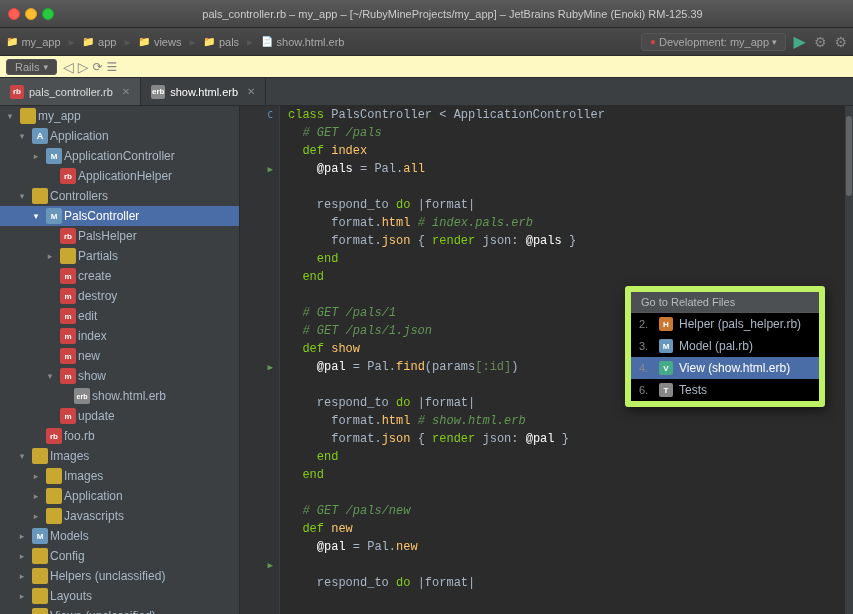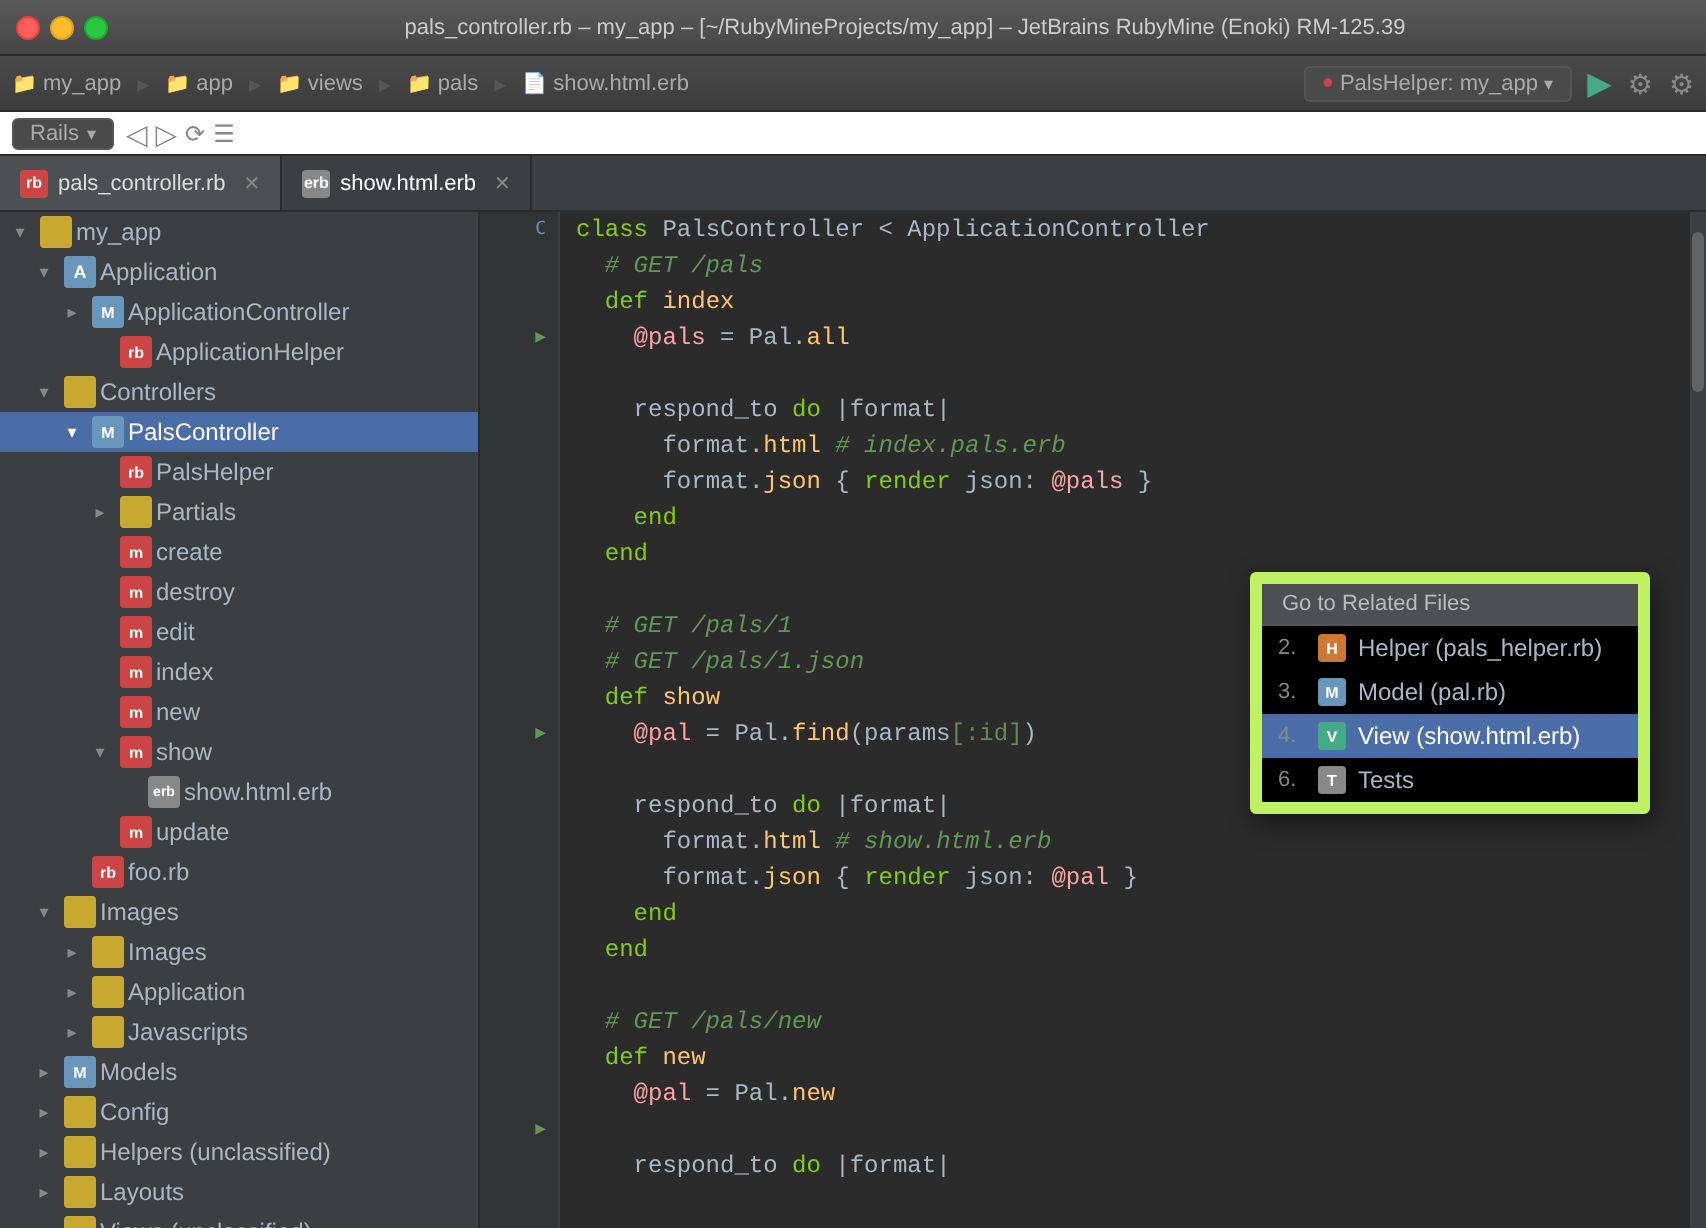--- a/index.html
+++ b/index.html
@@ -30,21 +30,21 @@
       display: flex;
       align-items: center;
       padding: 0 6px;
       gap: 8px;
       border-bottom: 1px solid #2b2b2b;
     }
     .toolbar-item { display: flex; align-items: center; gap: 3px; color: #bbbbbb; font-size: 11px; cursor: pointer; }
 
     
     .nav-bar {
-      background: #ffffff;
+      background: #fef9c3;
       height: 22px;
       display: flex;
       align-items: center;
       padding: 0 6px;
       gap: 6px;
       border-bottom: 1px solid #2b2b2b;
     }
 
     
     .tab-bar {
@@ -139,21 +139,21 @@
       font-family: 'Courier New', monospace;
       font-size: 12px;
       white-space: pre;
     }
     .kw { color: #84cc16; }
     .cm { color: #629755; font-style: italic; }
     .cls { color: #a9b7c6; }
     .fn { color: #ffc66d; }
     .var { color: #a9b7c6; }
     .sym { color: #6a8759; }
-    .ivar { color: #fca5a5; }
+    .ivar { color: #ffffff; }
     .punc { color: #a9b7c6; }
 
     
     .editor-scrollbar {
       width: 8px;
       background: #3c3f41;
       flex-shrink: 0;
     }
     .scrollbar-thumb {
       width: 6px;
@@ -232,21 +232,21 @@
     <span style="color:#aaa;font-size:11px;">pals</span>
   </div>
   <span style="color:#555;">▸</span>
   <div class="toolbar-item">
     <span style="color:#888;font-size:10px;">📄</span>
     <span style="color:#aaa;font-size:11px;">show.html.erb</span>
   </div>
   <div style="flex:1"></div>
   <div class="toolbar-item" style="background:#4a4a4a;padding:2px 8px;border-radius:3px;border:1px solid #555;">
     <span style="color:#cc4444;font-size:10px;">●</span>
-    <span style="font-size:11px;color:#aaa;">PalsHelper: my_app</span>
+    <span style="font-size:11px;color:#aaa;">Development: my_app</span>
     <span style="color:#aaa;font-size:9px;">▾</span>
   </div>
   <div class="toolbar-item" style="color:#4a8;font-size:16px;">▶</div>
   <div class="toolbar-item" style="color:#888;font-size:14px;">⚙</div>
   <div class="toolbar-item" style="color:#888;font-size:14px;">⚙</div>
 </div>
 
 <div class="nav-bar">
   <div style="background:#4a4a4a;border:1px solid #555;border-radius:3px;padding:1px 8px;display:flex;align-items:center;gap:4px;cursor:pointer;">
     <span style="font-size:11px;color:#aaa;">Rails</span>

